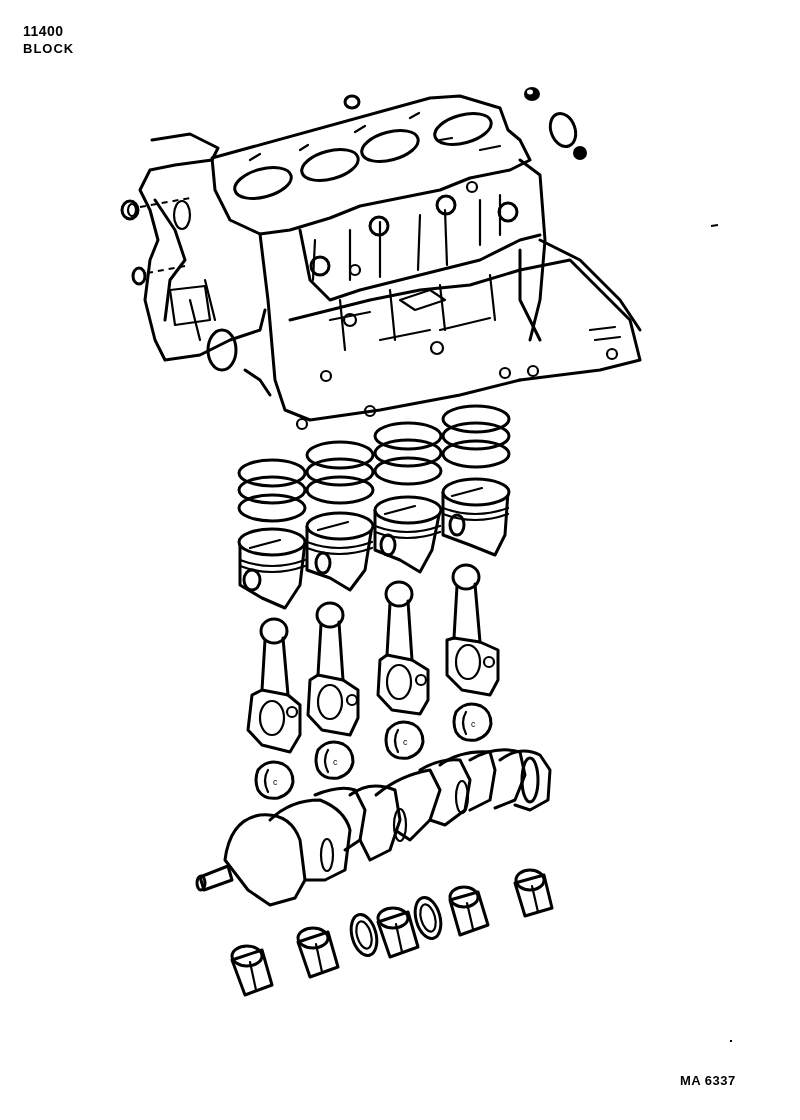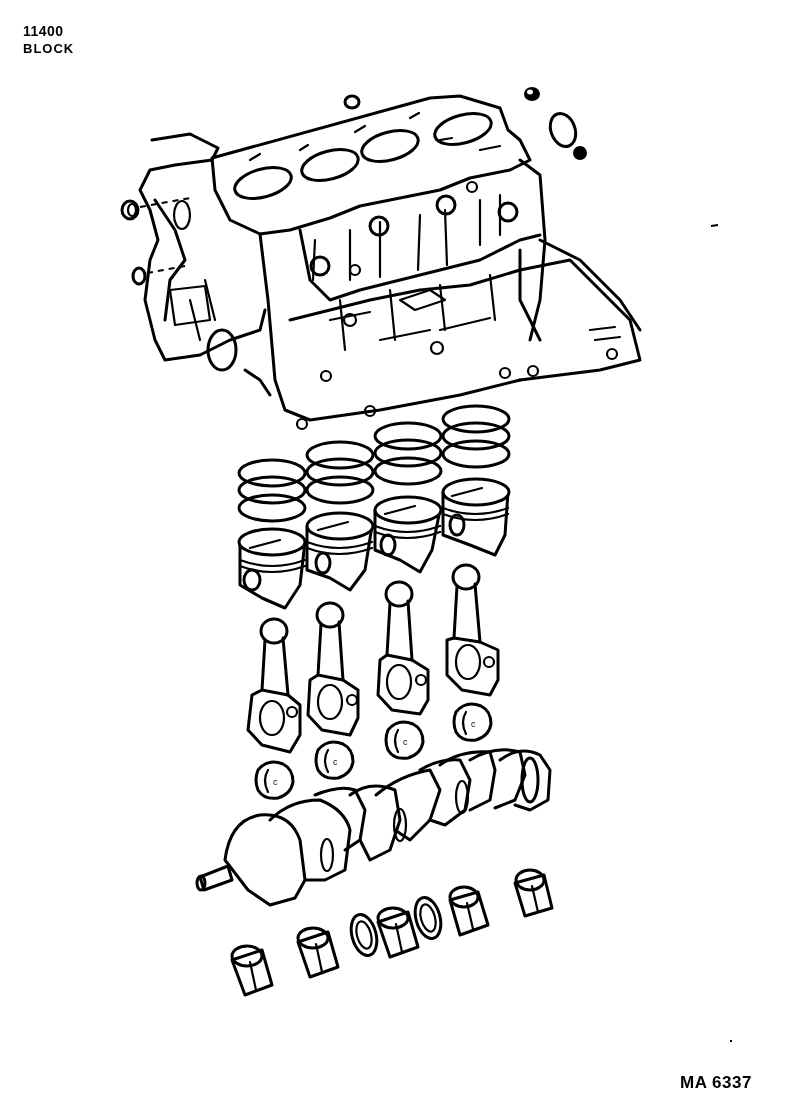--- a/index.html
+++ b/index.html
@@ -2,21 +2,21 @@
 <html><head>
   <meta charset="utf-8">
   <style>
     html, body { margin: 0; padding: 0; background: #ffffff; }
     body { width: 800px; height: 1120px; position: relative; overflow: hidden;
            font-family: "Liberation Sans", sans-serif; color: #000; }
     .section-code { position: absolute; left: 23px; top: 20px; font-size: 14px; font-weight: bold;
                     letter-spacing: 0.5px; line-height: 22px; }
     .section-name { position: absolute; left: 23px; top: 42px; font-size: 13px; font-weight: bold;
                     letter-spacing: 1px; line-height: 14px; }
-    .illus-id { position: absolute; left: 680px; top: 1073px; font-size: 17px; font-weight: bold;
+    .illus-id { position: absolute; left: 680px; top: 1073px; font-size: 13px; font-weight: bold;
                 letter-spacing: 0.5px; }
     svg.diagram { position: absolute; left: 0; top: 0; }
     .ln { fill: none; stroke: #000; stroke-width: 3; stroke-linejoin: round; stroke-linecap: round; }
     .thin { fill: none; stroke: #000; stroke-width: 2.2; stroke-linejoin: round; stroke-linecap: round; }
     .dash { fill: none; stroke: #000; stroke-width: 2; stroke-dasharray: 6 5; }
     .solid { fill: #000; }
     .wf { fill: #fff; stroke: #000; stroke-width: 3; stroke-linejoin: round; }
   </style>
 </head>
 <body>

